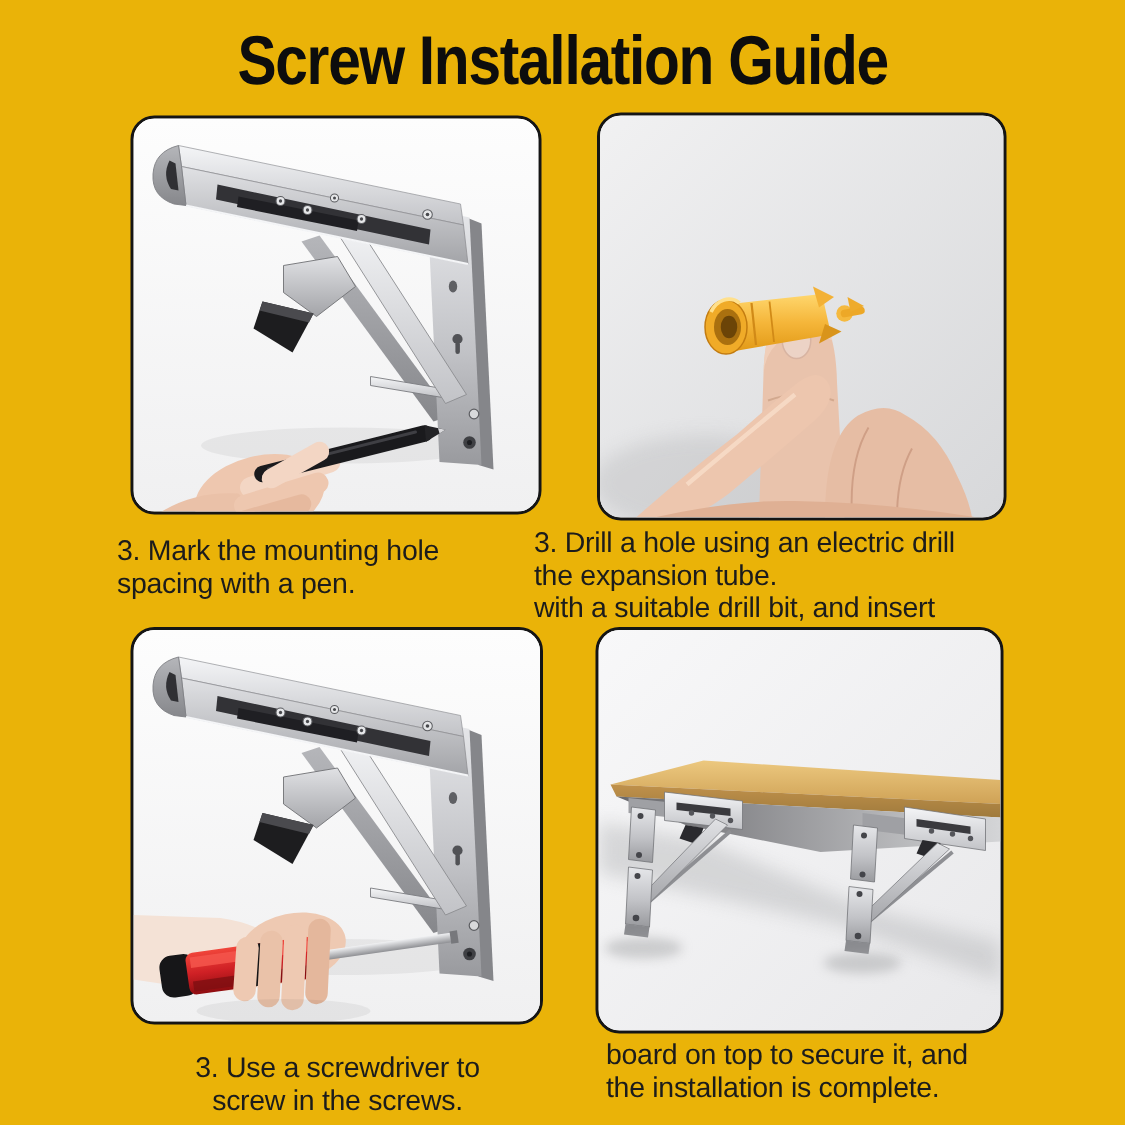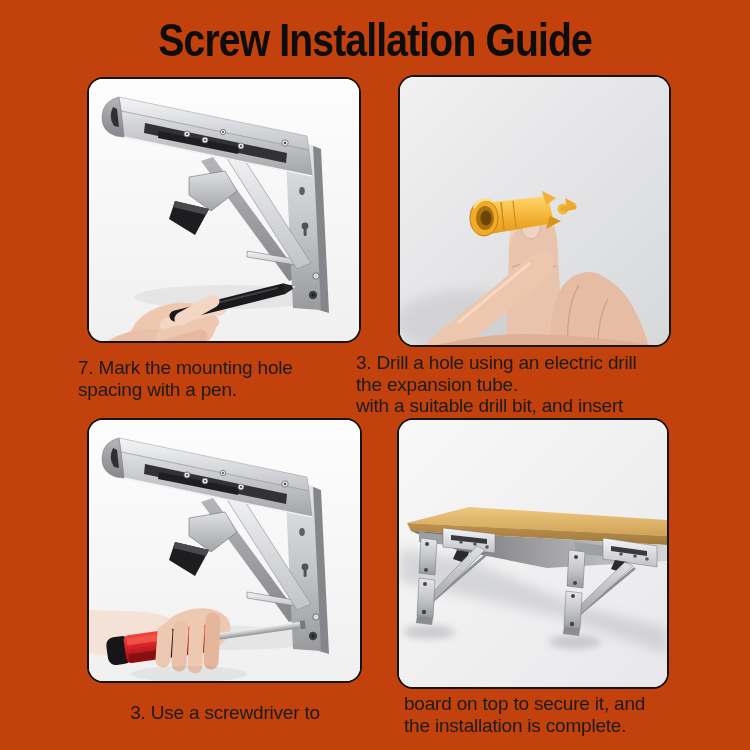--- a/index.html
+++ b/index.html
@@ -1,16 +1,16 @@
 <!DOCTYPE html>
 <html><head>
 <meta charset="utf-8">
 <style>
   html,body{margin:0;padding:0;background:#f4f3f2;}
-  .canvas{position:relative;width:750px;height:750px;background:#c2410c;overflow:hidden;
+  .canvas{position:relative;width:750px;height:750px;background:#eab308;overflow:hidden;
           font-family:"Liberation Sans",sans-serif;color:#1e1e1e;}
   .title{position:absolute;top:13px;left:0;width:100%;text-align:center;}
   .title span{display:inline-block;font-size:46px;font-weight:700;letter-spacing:-1px;
               color:#0d0d0d;transform:scaleX(.85);transform-origin:center;white-space:nowrap;}
   .panel{position:absolute;background:#ffffff;border:2px solid #151515;border-radius:16px;overflow:hidden;}
   .panel svg{position:absolute;left:0;top:0;width:100%;height:100%;display:block;}
   .p1{left:87px;top:77px;width:270px;height:262px;}
   .p2{left:398px;top:75px;width:269px;height:268px;}
   .p3{left:87px;top:418px;width:271px;height:261px;}
   .p4{left:397px;top:418px;width:268px;height:267px;}
@@ -276,29 +276,30 @@
           <circle cx="176" cy="163" r="2" fill="#44454a"></circle>
         <circle cx="174" cy="176" r="2" fill="#44454a"></circle>
           <circle cx="173" cy="204" r="2.2" fill="#44454a"></circle>
       </g>
       <ellipse cx="30" cy="212" rx="26" ry="7" fill="#a6a7a9" opacity="0.5" filter="url(#soft2)"></ellipse>
       <ellipse cx="176" cy="222" rx="26" ry="7" fill="#a6a7a9" opacity="0.5" filter="url(#soft2)"></ellipse>
     </svg>
   </div>
 
   <div class="cap cap1">
-    <span>7. Mark the mounting hole</span>
+    <span>3. Mark the mounting hole</span>
     <span>spacing with a pen.</span>
   </div>
   <div class="cap cap2">
     <span>3. Drill a hole using an electric drill</span>
     <span>the expansion tube.</span>
     <span>with a suitable drill bit, and insert</span>
   </div>
   <div class="cap cap3">
     <span>3. Use a screwdriver to</span>
+    <span>screw in the screws.</span>
   </div>
   <div class="cap cap4">
     <span>board on top to secure it, and</span>
     <span>the installation is complete.</span>
   </div>
 
 </div>
 
 </body></html>

